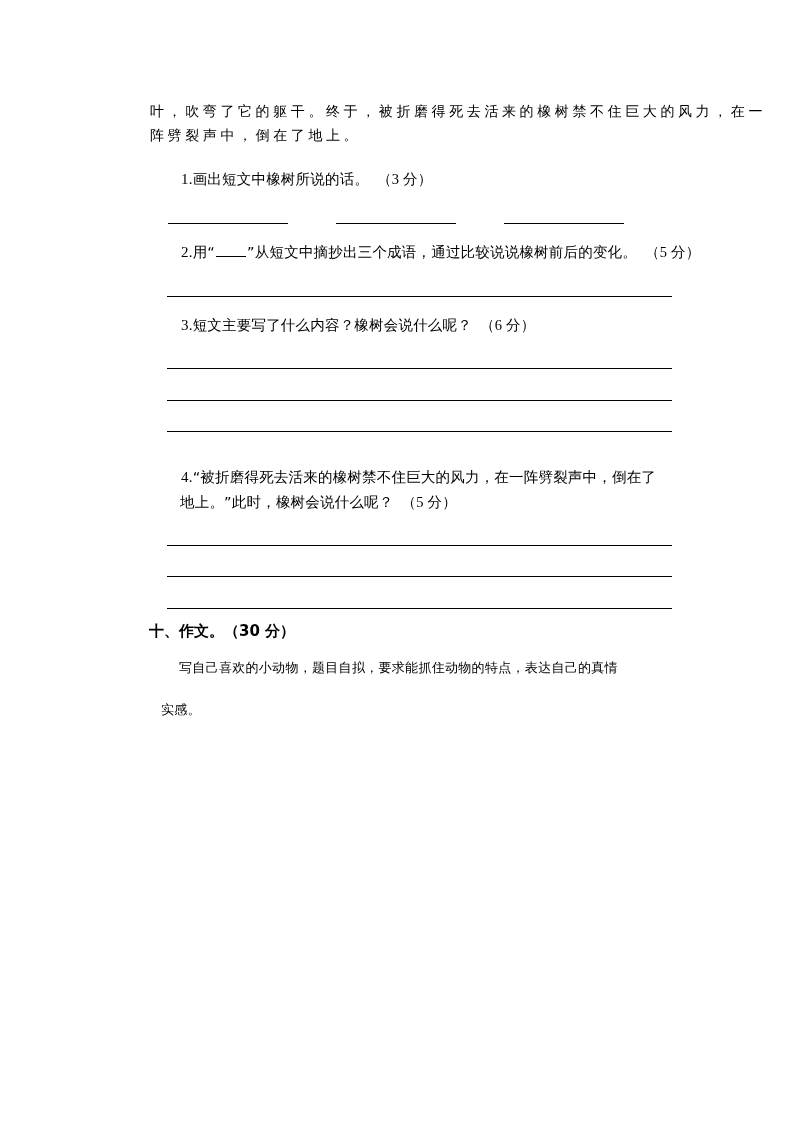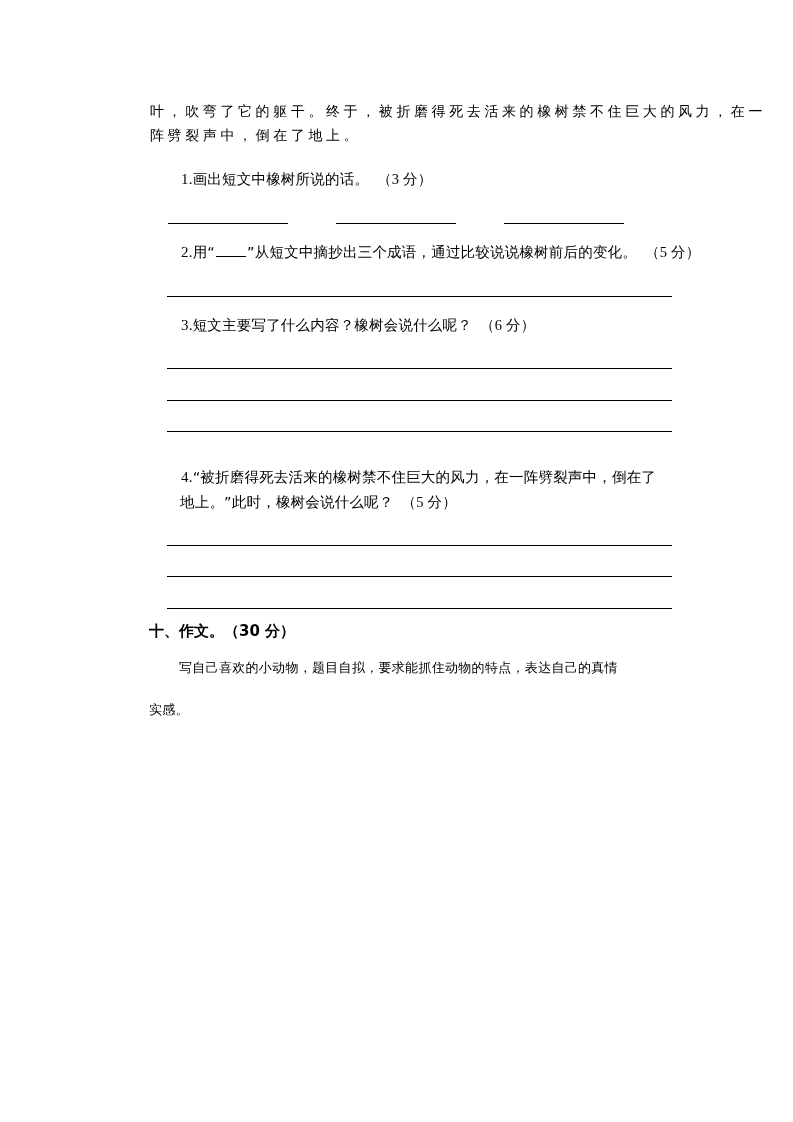--- a/index.html
+++ b/index.html
@@ -90,13 +90,13 @@
 </div>
 <div class="abs q" style="left:151px; top:493px;">
   <span>地上。”此时，橡树会说什么呢？</span><span class="score">（5 分）</span>
 </div>
 <div class="line" style="left:167px; top:545px; width:505px;"></div>
 <div class="line" style="left:167px; top:576px; width:505px;"></div>
 <div class="line" style="left:167px; top:608px; width:505px;"></div>
 
 <div class="abs section-title" style="left:120px; top:622px;">十、作文。（30 分）</div>
 <div class="abs essay" style="left:150px; top:659px;">写自己喜欢的小动物，题目自拟，要求能抓住动物的特点，表达自己的真情</div>
-<div class="abs essay" style="left:120px; top:701px;">实感。</div>
+<div class="abs essay" style="left:132px; top:701px;">实感。</div>
 
 </body></html>

